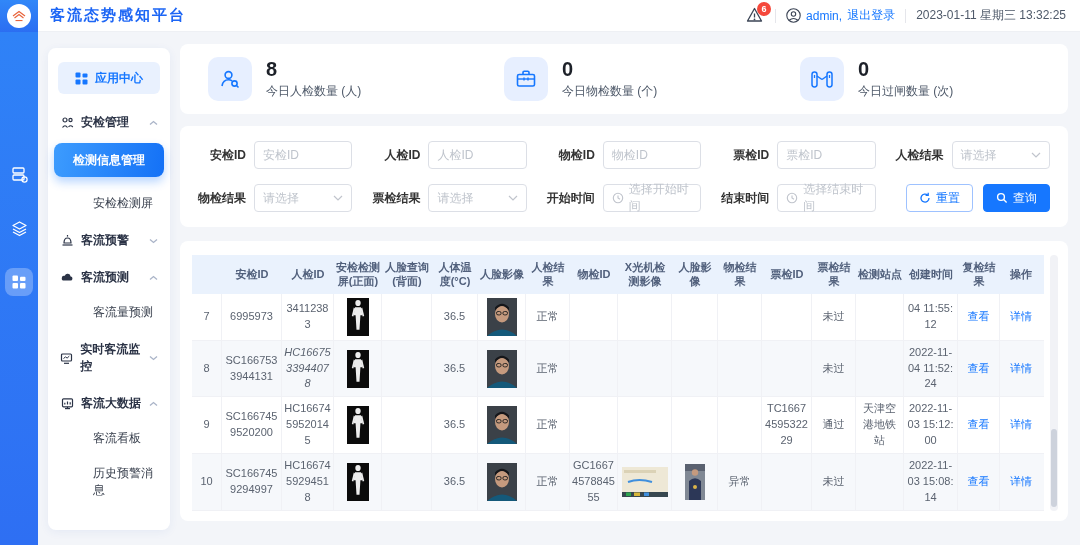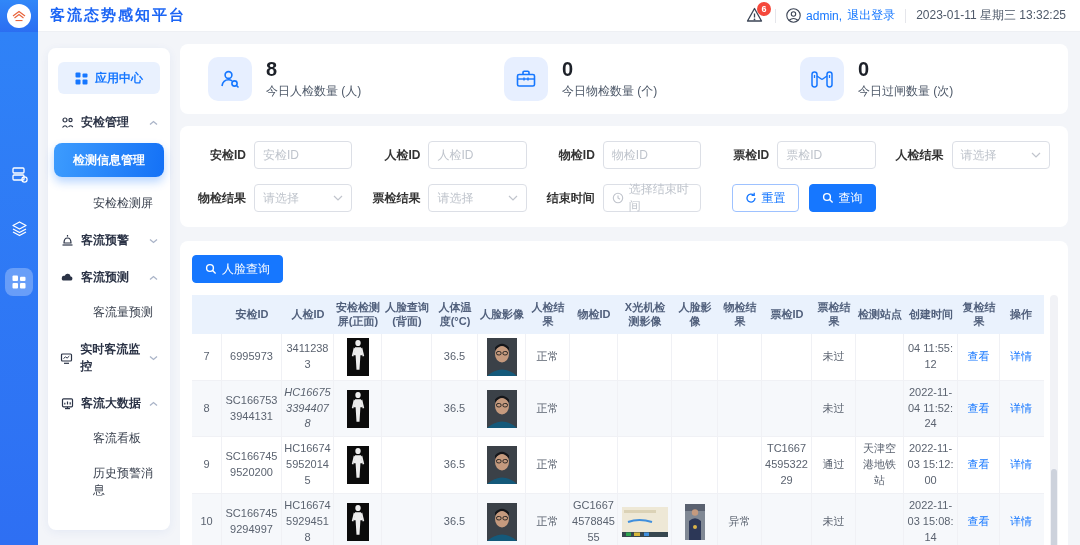--- a/index.html
+++ b/index.html
@@ -338,20 +338,32 @@
           <div class="f-field">
             <span>请选择</span>
             <span class="chev">
               <svg width="10" height="6" viewBox="0 0 10 6">
                 <path d="M1 1 L5 5 L9 1" fill="none" stroke="#c0c4cc" stroke-width="1.2"></path>
               </svg>
             </span>
           </div>
         </div>
         <div class="f-item">
+          <span class="f-label">开始时间</span>
+          <div class="f-field">
+            <span style="display:flex;">
+              <svg width="12" height="12" viewBox="0 0 12 12">
+                <circle cx="6" cy="6" r="4.7" fill="none" stroke="#c0c4cc" stroke-width="1.1"></circle>
+                <path d="M6 3.5 V6 L8 7.2" fill="none" stroke="#c0c4cc" stroke-width="1.1"></path>
+              </svg>
+            </span>
+            <span>选择开始时间</span>
+          </div>
+        </div>
+        <div class="f-item">
           <span class="f-label">结束时间</span>
           <div class="f-field">
             <span style="display:flex;">
               <svg width="12" height="12" viewBox="0 0 12 12">
                 <circle cx="6" cy="6" r="4.7" fill="none" stroke="#c0c4cc" stroke-width="1.1"></circle>
                 <path d="M6 3.5 V6 L8 7.2" fill="none" stroke="#c0c4cc" stroke-width="1.1"></path>
               </svg>
             </span>
             <span>选择结束时间</span>
           </div>
@@ -369,27 +381,20 @@
               <circle cx="5" cy="5" r="3.4" fill="none" stroke="#fff" stroke-width="1.4"></circle>
               <line x1="7.6" y1="7.6" x2="10.6" y2="10.6" stroke="#fff" stroke-width="1.4"></line>
             </svg>
             <span>查询</span>
           </div>
         </div>
       </div>
   </div>
 
   <div class="card table-card">
-    <div class="btn btn-primary face-btn" style="width:fit-content;">
-      <svg width="12" height="12" viewBox="0 0 12 12">
-          <circle cx="5" cy="5" r="3.4" fill="none" stroke="#fff" stroke-width="1.4"></circle>
-          <line x1="7.6" y1="7.6" x2="10.6" y2="10.6" stroke="#fff" stroke-width="1.4"></line>
-        </svg>
-      <span>人脸查询</span>
-    </div>
 
     <div class="t-wrap">
       <div class="t-head" id="t-head">
           <div class="t-hcell" style="width: 30px;"></div>
           <div class="t-hcell" style="width: 60px;">安检ID</div>
           <div class="t-hcell" style="width: 52px;">人检ID</div>
           <div class="t-hcell" style="width: 48px;">安检检测屏(正面)</div>
           <div class="t-hcell" style="width: 50px;">人脸查询(背面)</div>
           <div class="t-hcell" style="width: 46px;">人体温度(°C)</div>
           <div class="t-hcell" style="width: 48px;">人脸影像</div>

